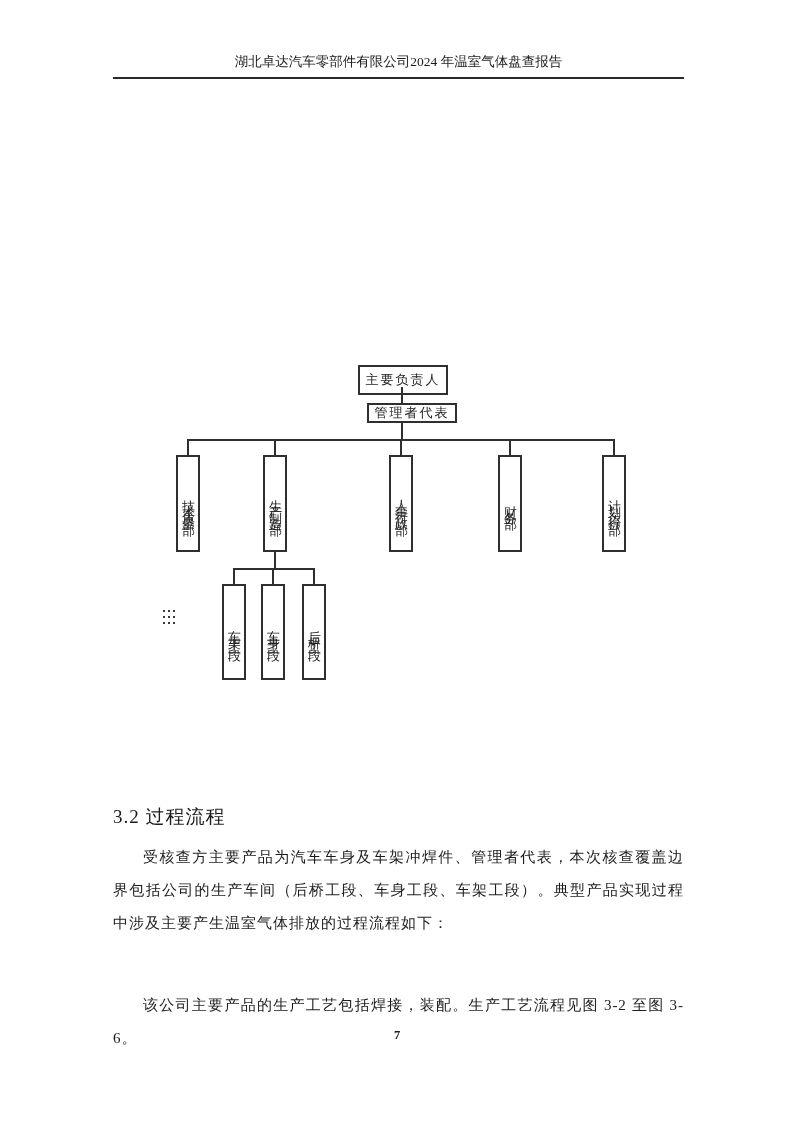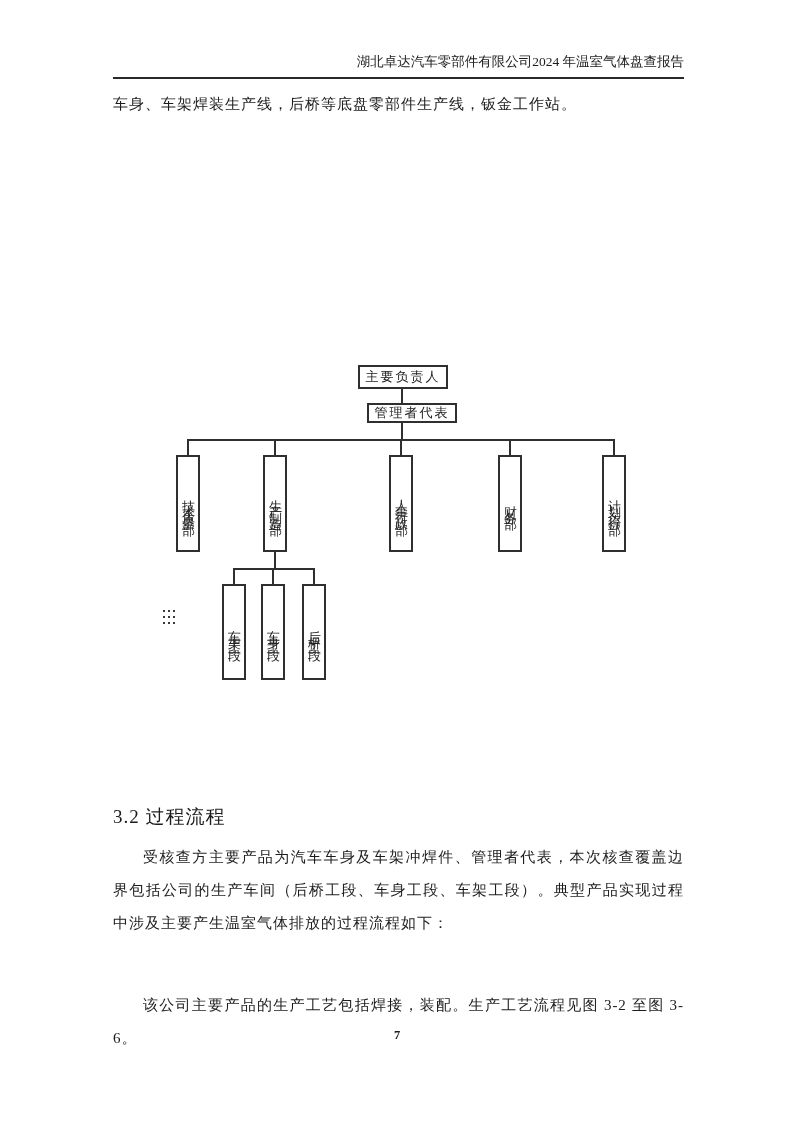--- a/index.html
+++ b/index.html
@@ -11,21 +11,21 @@
     font-family: "Liberation Serif", "DejaVu Serif", serif;
     color: #1c1c1c;
     overflow: hidden;
   }
   .abs { position: absolute; left: 113px; width: 571px; }
 
   
   .header {
     top: 53px;
     display: flex;
-    justify-content: flex-end;
+    justify-content: center;
     align-items: flex-end;
     font-size: 13.5px;
     line-height: 18px;
     padding-bottom: 6px;
     border-bottom: 2px solid #2a2a2a;
   }
 
   
   .body-text {
     margin: 0;
@@ -77,25 +77,24 @@
 </head>
 <body>
 
 <div class="page">
 
   <div class="abs header">
     <span>湖北卓达汽车零部件有限公司</span>
     <span>2024 年温室气体盘查报告</span>
   </div>
 
-  <p class="abs body-text" style="top:88px;">车身、车架焊装生产线，后桥等底盘零部件生产线，钣金工作站。</p>
 
   <div class="abs org-chart">
 
-    <div class="ob hbox" style="left:245px; top:0; width:90px; height:24px;">主要负责人</div>
+    <div class="ob hbox" style="left:245px; top:0; width:90px; height:30px;">主要负责人</div>
     <div class="line" style="left:288px; top:22px; width:2px; height:16px;"></div>
     <div class="ob hbox" style="left:254px; top:38px; width:90px; height:20px;">管理者代表</div>
     <div class="line" style="left:288px; top:58px; width:2px; height:16px;"></div>
 
     <div class="line" style="left:74px; top:74px; width:428px; height:2px;"></div>
     <div class="line" style="left:74px;  top:74px; width:2px; height:16px;"></div>
     <div class="line" style="left:161px; top:74px; width:2px; height:16px;"></div>
     <div class="line" style="left:287px; top:74px; width:2px; height:16px;"></div>
     <div class="line" style="left:396px; top:74px; width:2px; height:16px;"></div>
     <div class="line" style="left:500px; top:74px; width:2px; height:16px;"></div>

